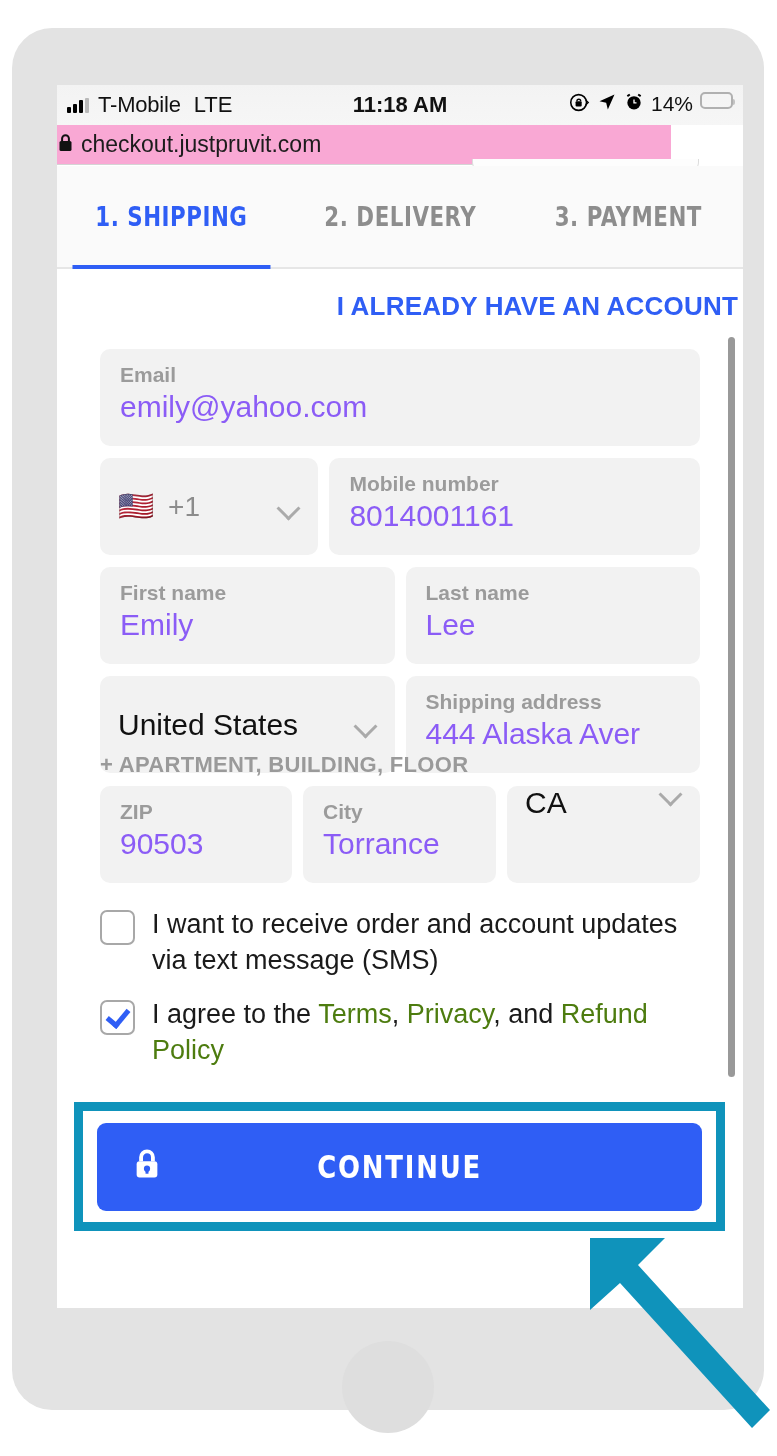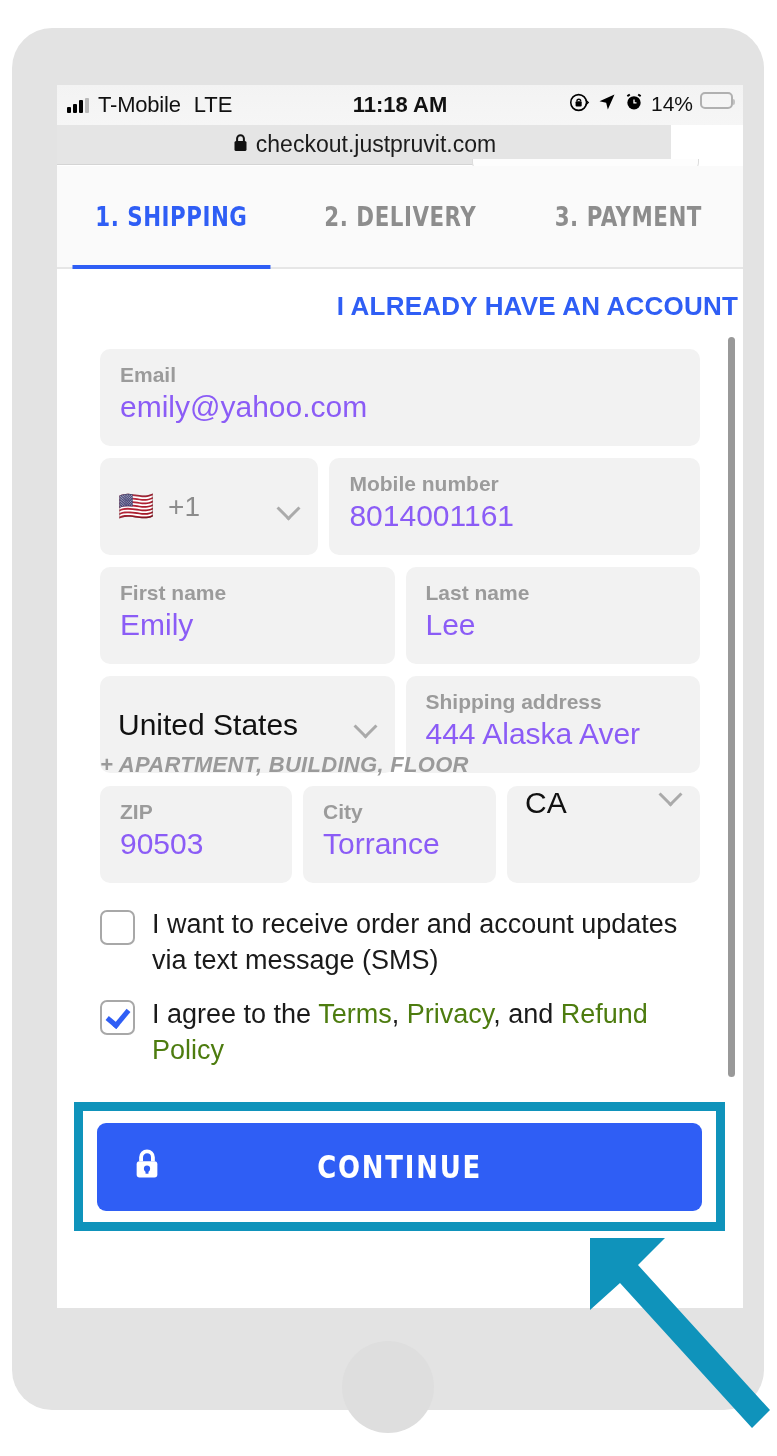--- a/index.html
+++ b/index.html
@@ -91,24 +91,24 @@
     width: 2px; height: 6px;
     background: #c3c3c3; border-radius: 0 2px 2px 0;
   }
 
   
   #url-bar {
     position: absolute;
     left: 0; top: 40px;
     width: 614px;
     height: 40px;
-    background: #e5e5e5;
+    background: #f9a8d4;
     display: flex;
     align-items: center;
-    justify-content: center;
+    justify-content: flex-start;
     gap: 7px;
     border-bottom: 1px solid #d4d4d4;
     box-sizing: border-box;
   }
   .url-text { font-size: 23px; color: #1c1c1c; }
   .lock-small { display:block; }
 
   
   #peek-card {
     position: absolute;
@@ -237,21 +237,20 @@
   }
 
   #apt-link {
     position: absolute;
     left: 43px;
     top: 483px;
     font-size: 22px;
     font-weight: bold;
     letter-spacing: 0.3px;
     color: #9a9a9a;
-    font-style: italic;
   }
 
   .zip-row { position: absolute; left: 43px; top: 517px; display: flex; gap: 11px; }
   .field.zip  { width: 192px; height: 97px; }
   .field.city { width: 193px; height: 97px; }
   .field.state {
     width: 193px; height: 97px;
     display: flex; 
     padding: 0 18px;
   }

